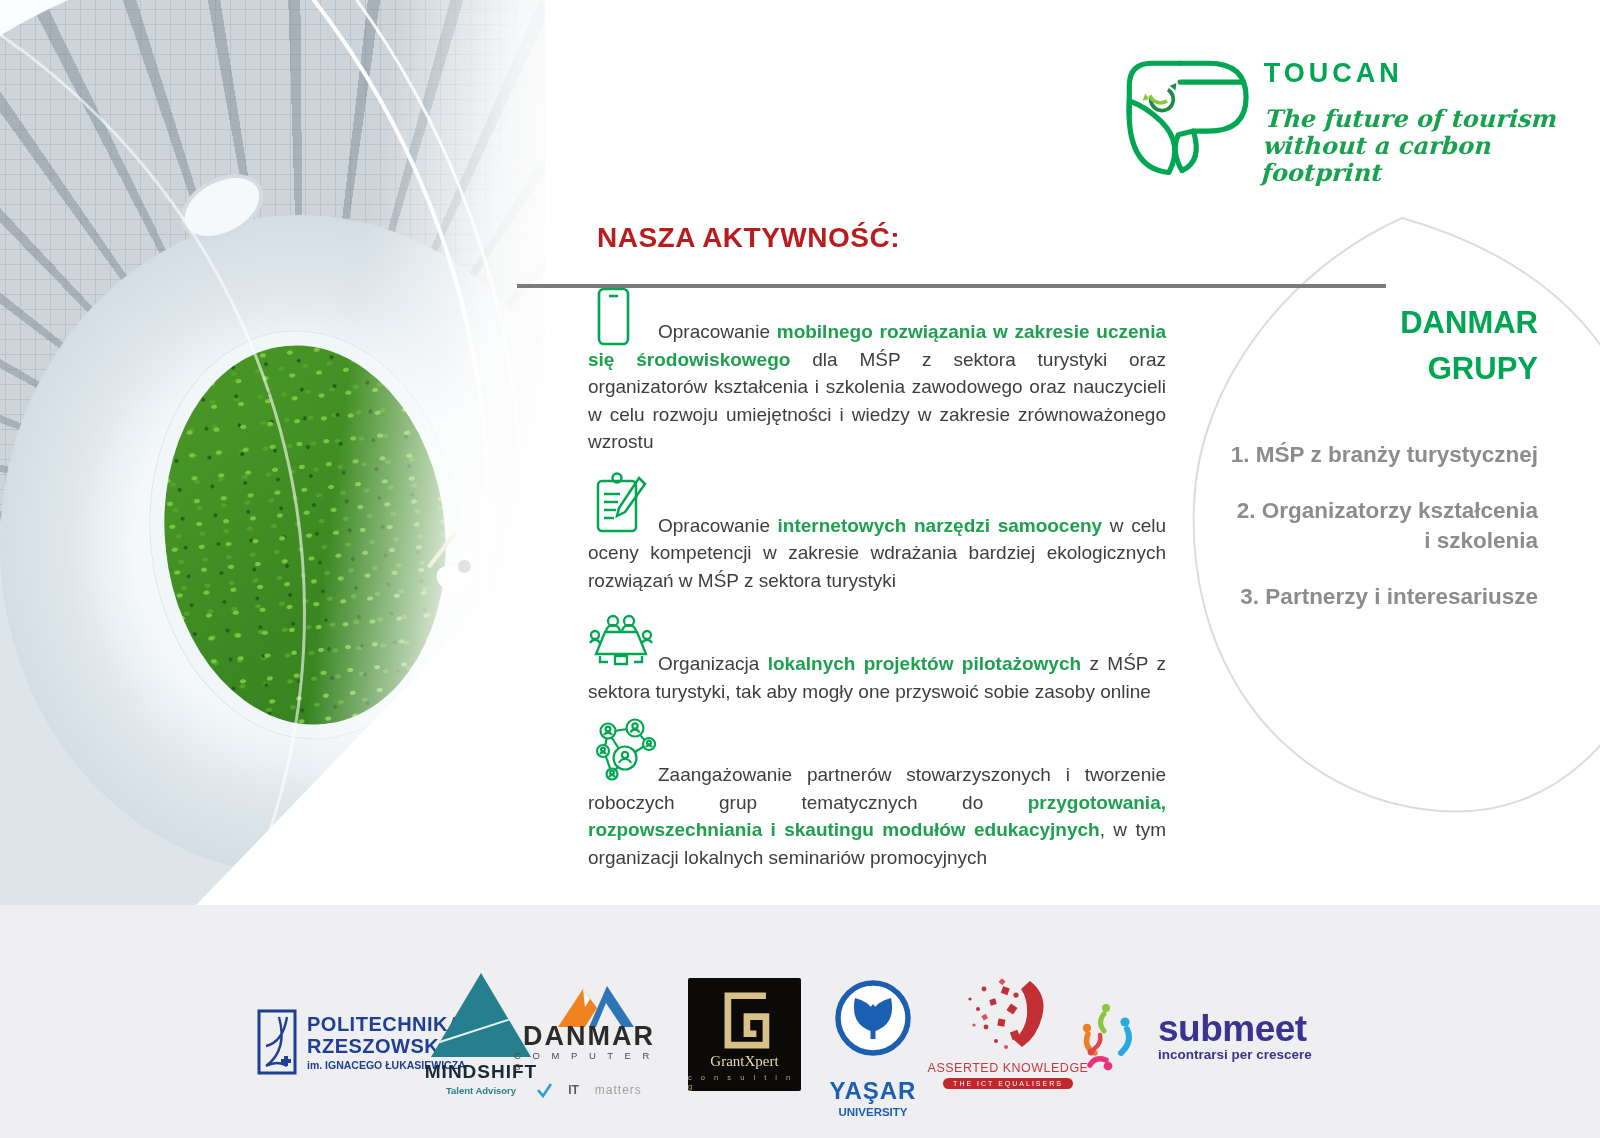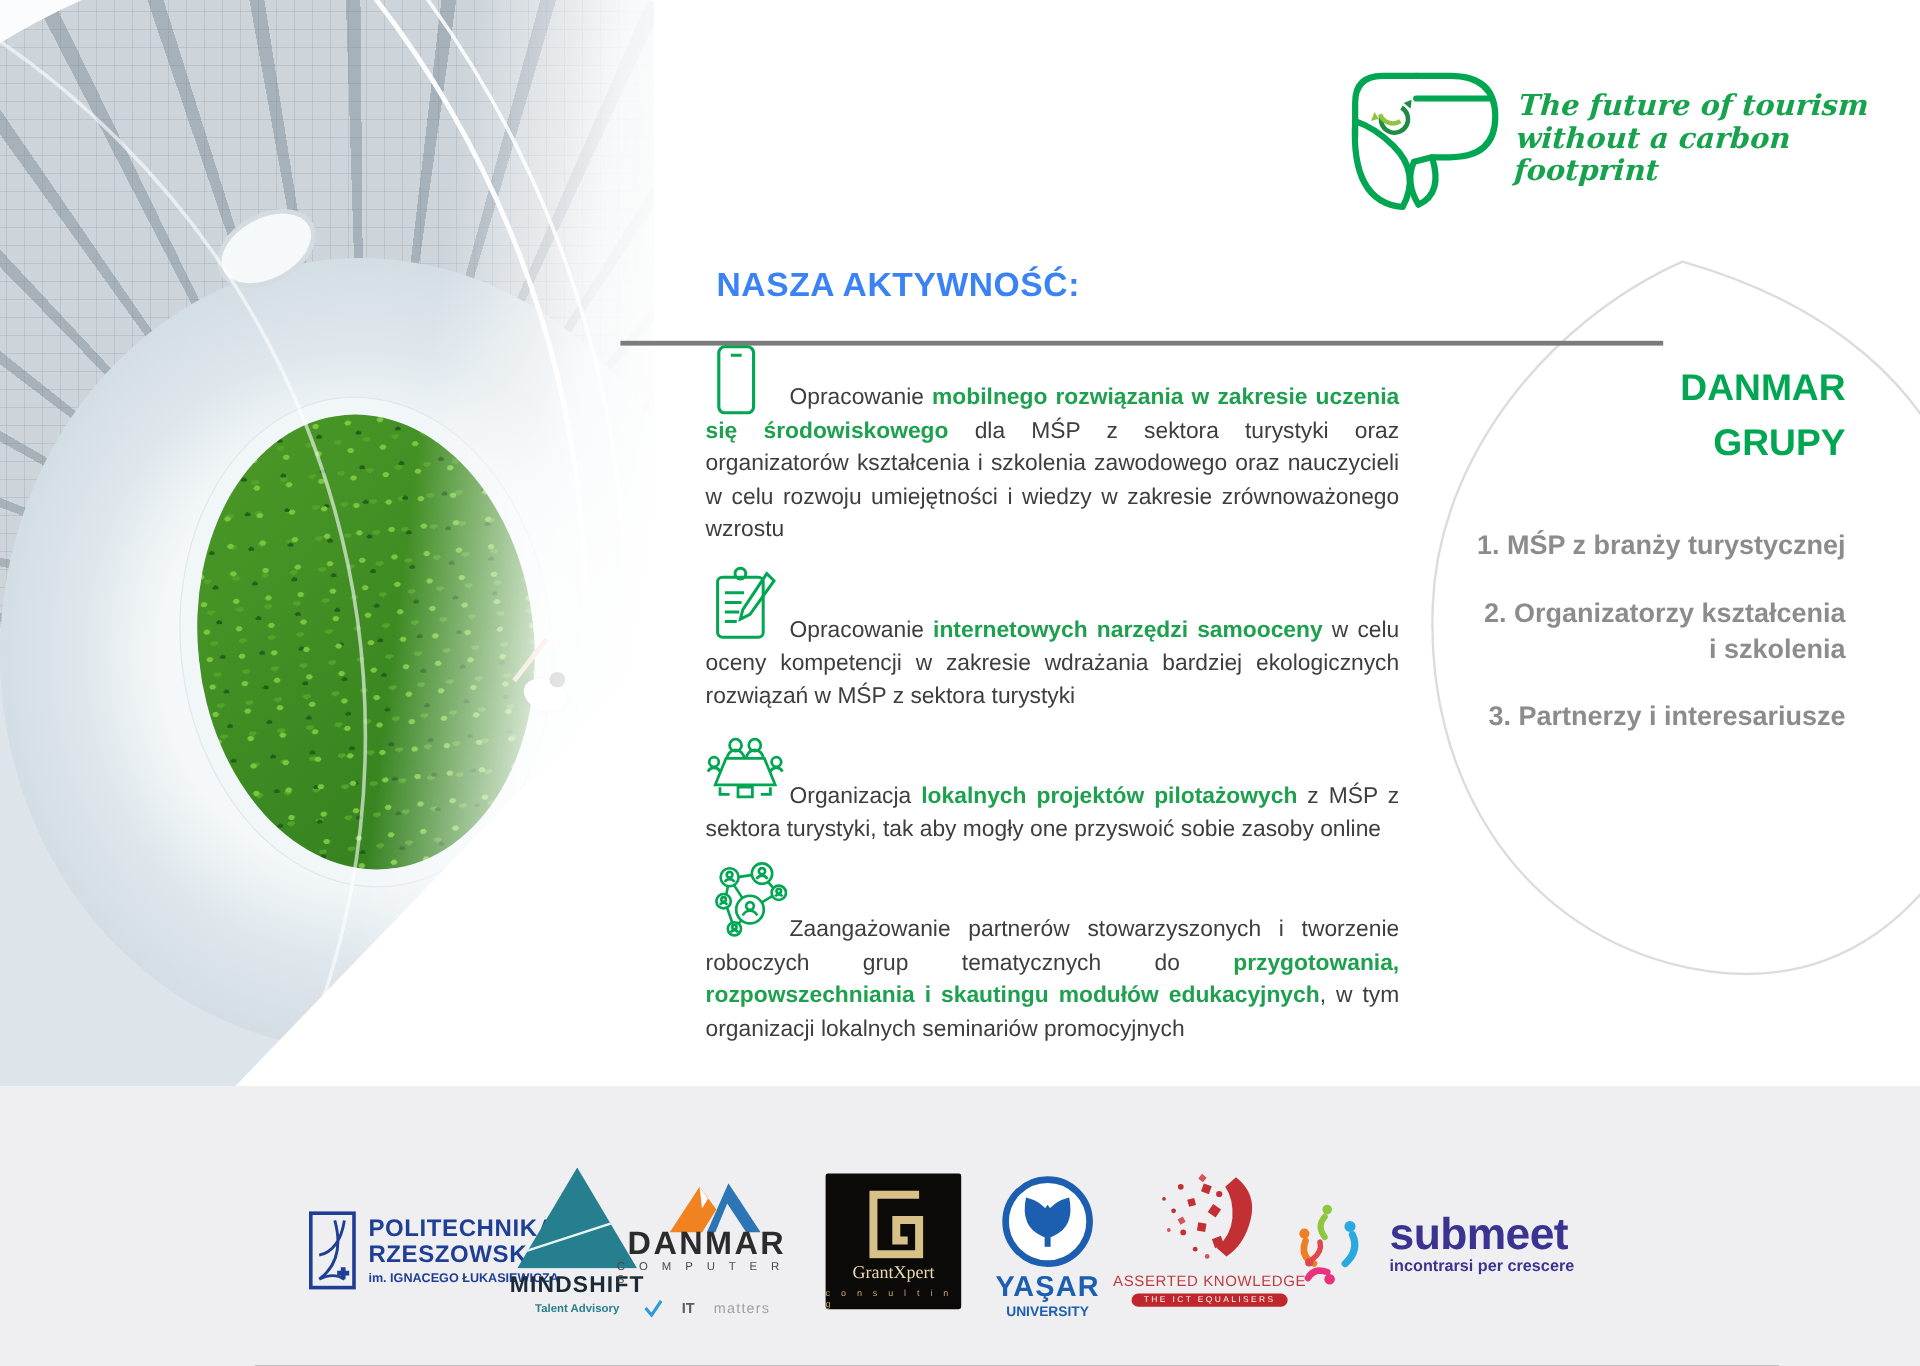--- a/index.html
+++ b/index.html
@@ -47,21 +47,21 @@
   .blob{position:absolute;left:0;top:0;pointer-events:none;}
 
   
   .brand{position:absolute;left:1118px;top:50px;display:flex;align-items:flex-start;}
   .brand-text{margin-left:12px;padding-top:8px;}
   .brand-name{font-size:27px;font-weight:bold;letter-spacing:4px;color:#00a651;}
   .brand-tagline{margin-top:16px;font-family:"DejaVu Serif",serif;font-style:italic;font-weight:bold;
                  font-size:24px;line-height:27px;color:#17a24e;white-space:pre-line;transform:skewX(-4deg);}
 
   
-  .sec-title{position:absolute;left:597px;top:222px;font-size:28px;font-weight:bold;color:#3b82f6;letter-spacing:.5px;}
+  .sec-title{position:absolute;left:597px;top:222px;font-size:28px;font-weight:bold;color:#b91c1c;letter-spacing:.5px;}
   .rule{position:absolute;left:517px;top:284px;width:869px;height:4px;background:#7b7b7b;}
   .activities{position:absolute;left:588px;top:318px;width:578px;z-index:5;}
   .activity{position:relative;}
   .activity + .activity{margin-top:56px;}
   .activity p{margin:0;font-size:19px;line-height:27.5px;color:#3e3e3e;text-align:justify;text-indent:70px;}
   .act-icon{position:absolute;left:6px;}
   .hl{color:#1ea14e;font-weight:bold;}
   .act-icon svg{display:block;}
 
   
@@ -87,21 +87,21 @@
   .danmar-sub{font-size:9.5px;color:#4a4a4a;letter-spacing:4.5px;margin-top:1px;}
   .danmar-it{display:flex;align-items:center;gap:16px;margin-top:10px;}
   .danmar-it .it{font-size:12px;font-weight:bold;color:#5a5a5a;}
   .danmar-it .matters{font-size:12px;color:#a0a0a0;letter-spacing:1px;}
   .grantx{left:688px;top:73px;width:113px;height:113px;background:#0b0a08;border-radius:2px;
           justify-content:flex-start;}
   .grantx svg{margin-top:12px;}
   .grantx-name{font-family:"Liberation Serif",serif;font-size:15px;color:#e9dab2;margin-top:4px;}
   .grantx-sub{font-size:7.5px;color:#c9a96b;letter-spacing:3.5px;margin-top:3px;}
   .yasar{left:818px;top:72px;width:110px;}
-  .yasar-name{font-size:24px;font-weight:800;color:#1c5eb0;letter-spacing:1px;margin-top:0;}
+  .yasar-name{font-size:24px;font-weight:800;color:#1c5eb0;letter-spacing:1px;margin-top:18px;}
   .yasar-sub{font-size:11.5px;font-weight:800;color:#1c5eb0;margin-top:1px;}
   .assert{left:928px;top:70px;width:160px;}
   .assert-name{font-size:12.5px;color:#c23a40;letter-spacing:.5px;margin-top:2px;white-space:nowrap;}
   .assert-band{margin-top:3px;background:#c0272d;border-radius:8px;padding:2px 10px;font-size:7px;
                color:#fff;letter-spacing:2px;}
   .submeet{left:1078px;top:95px;flex-direction:row;align-items:center;}
   .submeet-text{margin-left:22px;color:#3b3390;}
   .submeet-name{font-size:37px;font-weight:bold;line-height:34px;letter-spacing:-.5px;}
   .submeet-sub{font-size:13.5px;font-weight:bold;margin-top:1px;}
 </style>
@@ -139,20 +139,21 @@
         <path d="M66 10 H36 Q12 10 12 34 V64"></path>
         <path d="M12 50 Q8 122 54 126 Q70 96 46 72 Q30 56 12 50 Z"></path>
         <path d="M80 82 Q90 114 68 124 Q56 104 64 86 Z"></path>
       </g>
       <path d="M35 46 a12 12 0 1 0 18 -8" fill="none" stroke="#1d8a45" stroke-width="4"></path>
       <path d="M55 34 l7 -3 -1 8 z" fill="#1d8a45"></path>
       <path d="M52 50 a12 12 0 0 1 -18 -6" fill="none" stroke="#8dc63f" stroke-width="4"></path>
       <path d="M33 48 l-7 2 3 -8 z" fill="#8dc63f"></path>
     </svg>
     <div class="brand-text">
+      <div class="brand-name">TOUCAN</div>
       <div class="brand-tagline">The future of tourism
 without a carbon footprint</div>
     </div>
   </div>
 
   <div class="sec-title">NASZA AKTYWNOŚĆ:</div>
   <div class="rule"></div>
 
   <div class="activities">
 

